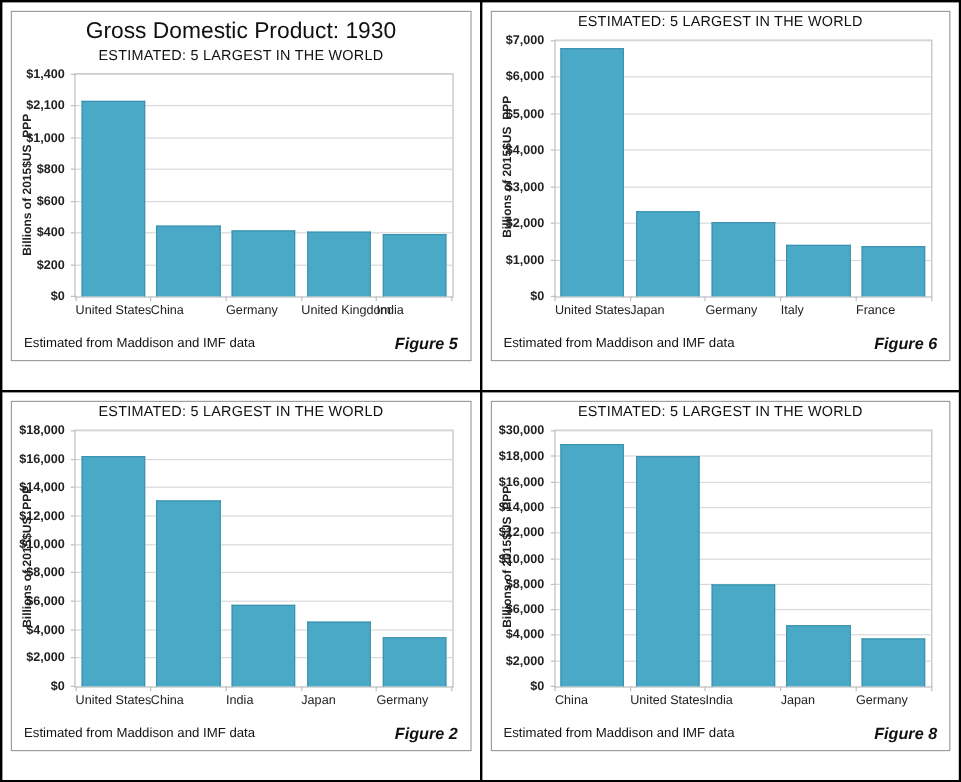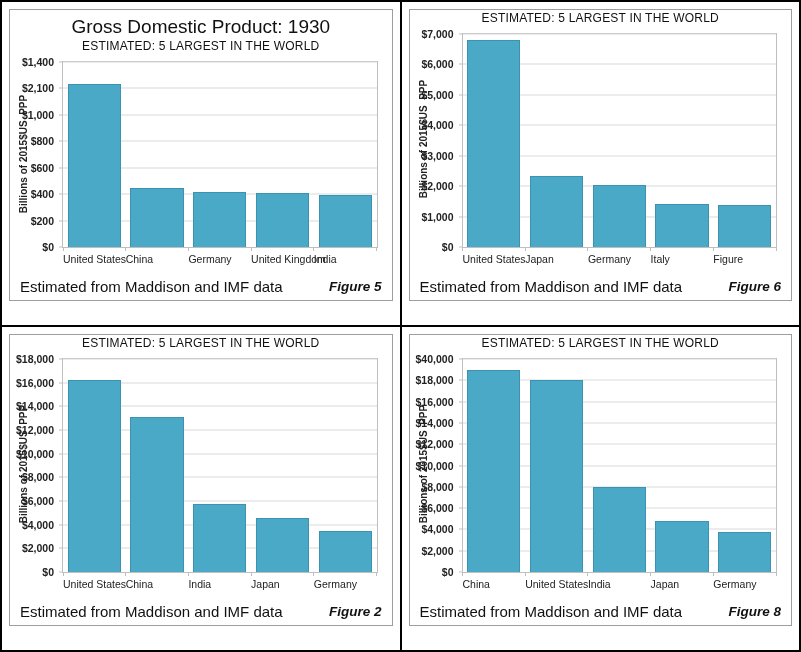--- a/index.html
+++ b/index.html
@@ -120,21 +120,21 @@
     overflow: visible;
   }
   .chart-footer {
     height: 22px;
     display: flex;
     justify-content: space-between;
     align-items: center;
     padding: 0 10px 6px 10px;
   }
   .source-note {
-    font-size: 15px;
+    font-size: 11px;
     color: #111;
     text-align: center;
   }
   .figure-label {
     font-size: 13.5px;
     font-weight: 700;
     font-style: italic;
     color: #111;
   }
 </style>
@@ -229,21 +229,21 @@
             <div class="ytick-mark" style="top: 0%;"></div>
             <div class="bar" style="left: 1.5%; width: 17%; height: 97.1429%; background: rgb(74, 169, 198);"></div>
             <div class="cat-label" style="left: 0%; width: 20%;">United States</div>
             <div class="bar" style="left: 21.5%; width: 17%; height: 33.5714%; background: rgb(74, 169, 198);"></div>
             <div class="cat-label" style="left: 20%; width: 20%;">Japan</div>
             <div class="bar" style="left: 41.5%; width: 17%; height: 29.2857%; background: rgb(74, 169, 198);"></div>
             <div class="cat-label" style="left: 40%; width: 20%;">Germany</div>
             <div class="bar" style="left: 61.5%; width: 17%; height: 20%; background: rgb(74, 169, 198);"></div>
             <div class="cat-label" style="left: 60%; width: 20%;">Italy</div>
             <div class="bar" style="left: 81.5%; width: 17%; height: 19.5714%; background: rgb(74, 169, 198);"></div>
-            <div class="cat-label" style="left: 80%; width: 20%;">Figure</div>
+            <div class="cat-label" style="left: 80%; width: 20%;">France</div>
             <div class="xtick-mark" style="left: calc(0% - 0.5px);"></div>
             <div class="xtick-mark" style="left: calc(20% - 0.5px);"></div>
             <div class="xtick-mark" style="left: calc(40% - 0.5px);"></div>
             <div class="xtick-mark" style="left: calc(60% - 0.5px);"></div>
             <div class="xtick-mark" style="left: calc(80% - 0.5px);"></div>
             <div class="xtick-mark" style="left: calc(100% - 0.5px);"></div>
           </div>
       </div>
       <div class="chart-footer">
         <span class="source-note">Estimated from Maddison and IMF data</span>
@@ -341,21 +341,21 @@
             <div class="gridline" style="top: 30%;"></div>
             <div class="ytick-label" style="top: 30%;">$14,000</div>
             <div class="ytick-mark" style="top: 30%;"></div>
             <div class="gridline" style="top: 20%;"></div>
             <div class="ytick-label" style="top: 20%;">$16,000</div>
             <div class="ytick-mark" style="top: 20%;"></div>
             <div class="gridline" style="top: 10%;"></div>
             <div class="ytick-label" style="top: 10%;">$18,000</div>
             <div class="ytick-mark" style="top: 10%;"></div>
             <div class="gridline" style="top: 0%;"></div>
-            <div class="ytick-label" style="top: 0%;">$40,000</div>
+            <div class="ytick-label" style="top: 0%;">$30,000</div>
             <div class="ytick-mark" style="top: 0%;"></div>
             <div class="bar" style="left: 1.5%; width: 17%; height: 94.75%; background: rgb(74, 169, 198);"></div>
             <div class="cat-label" style="left: 0%; width: 20%;">China</div>
             <div class="bar" style="left: 21.5%; width: 17%; height: 90.25%; background: rgb(74, 169, 198);"></div>
             <div class="cat-label" style="left: 20%; width: 20%;">United States</div>
             <div class="bar" style="left: 41.5%; width: 17%; height: 40%; background: rgb(74, 169, 198);"></div>
             <div class="cat-label" style="left: 40%; width: 20%;">India</div>
             <div class="bar" style="left: 61.5%; width: 17%; height: 24%; background: rgb(74, 169, 198);"></div>
             <div class="cat-label" style="left: 60%; width: 20%;">Japan</div>
             <div class="bar" style="left: 81.5%; width: 17%; height: 19%; background: rgb(74, 169, 198);"></div>

